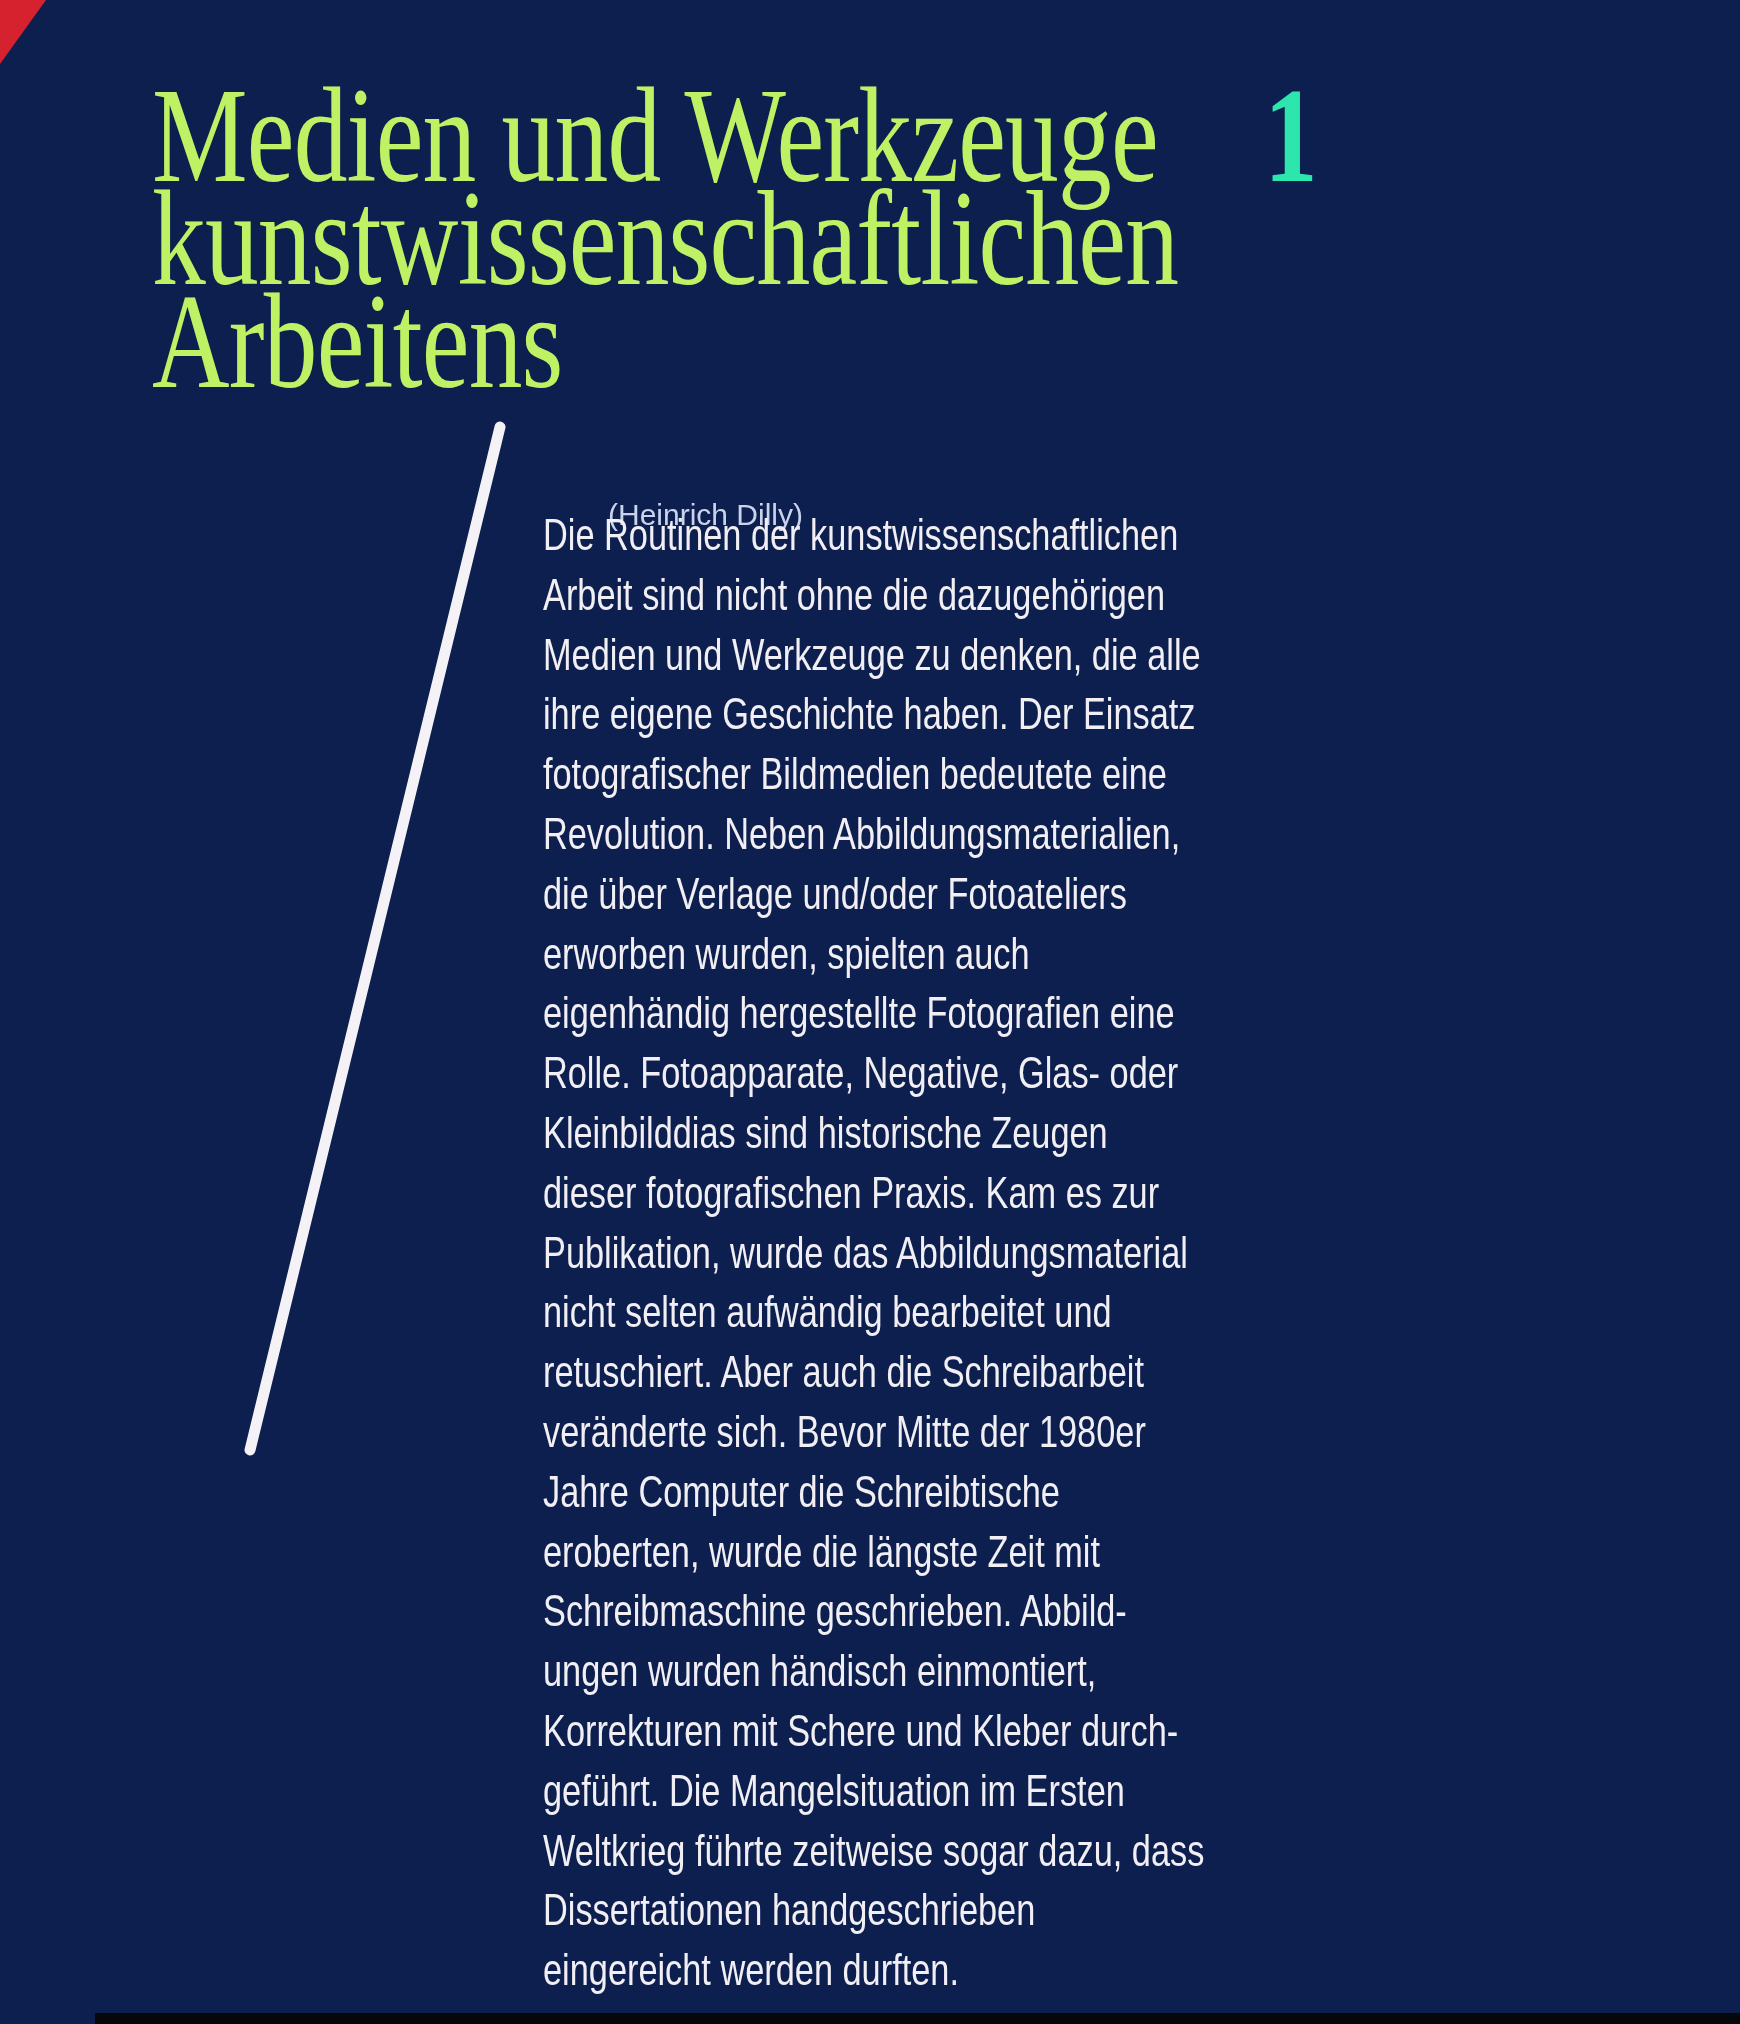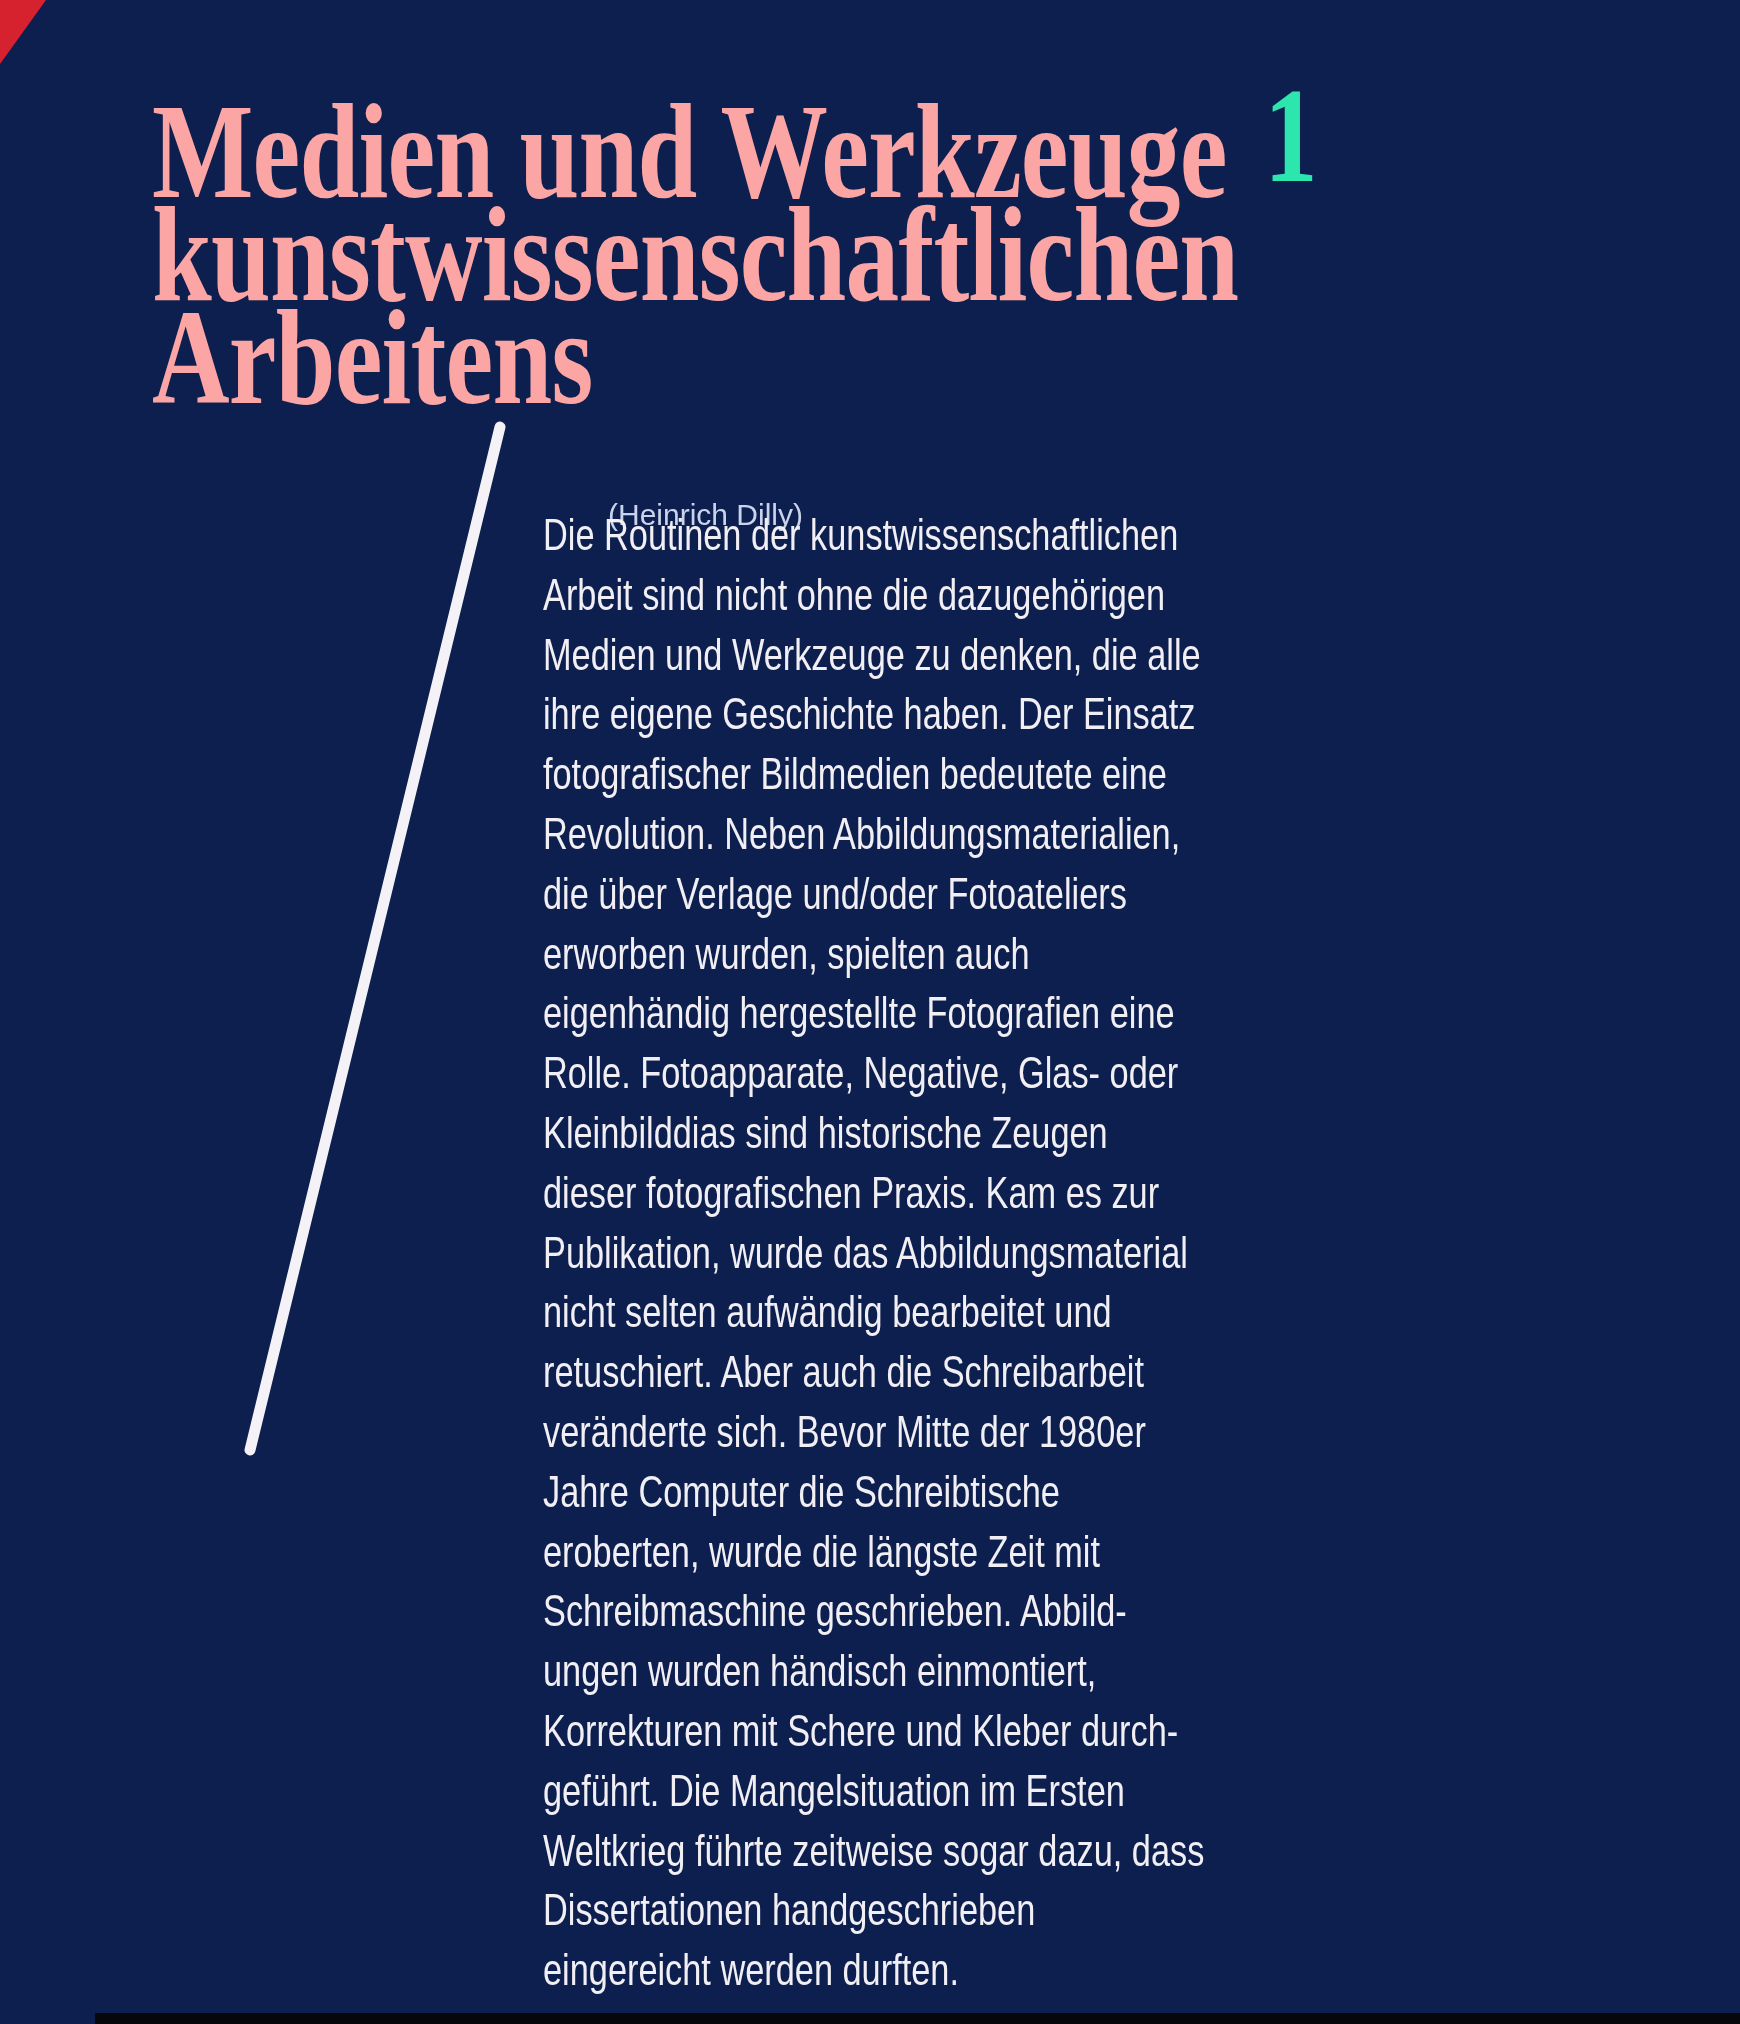--- a/index.html
+++ b/index.html
@@ -23,24 +23,24 @@
     position: absolute;
     left: 0; top: 0;
     width: 1740px;
     height: 2024px;
     pointer-events: none;
   }
   
   .headline {
     position: absolute;
     left: 152px;
-    top: 100px;
-    color: #fca5a5;
+    top: 84px;
+    color: #bef264;
     font-family: "Liberation Serif", serif;
-    font-weight: 700;
+    font-weight: 400;
     font-size: 136px;
     line-height: 103px;
     letter-spacing: -1px;
   }
   .headline .title-line {
     white-space: nowrap;
     transform: scaleX(0.79);
     transform-origin: left center;
   }
   .chapter-number {

